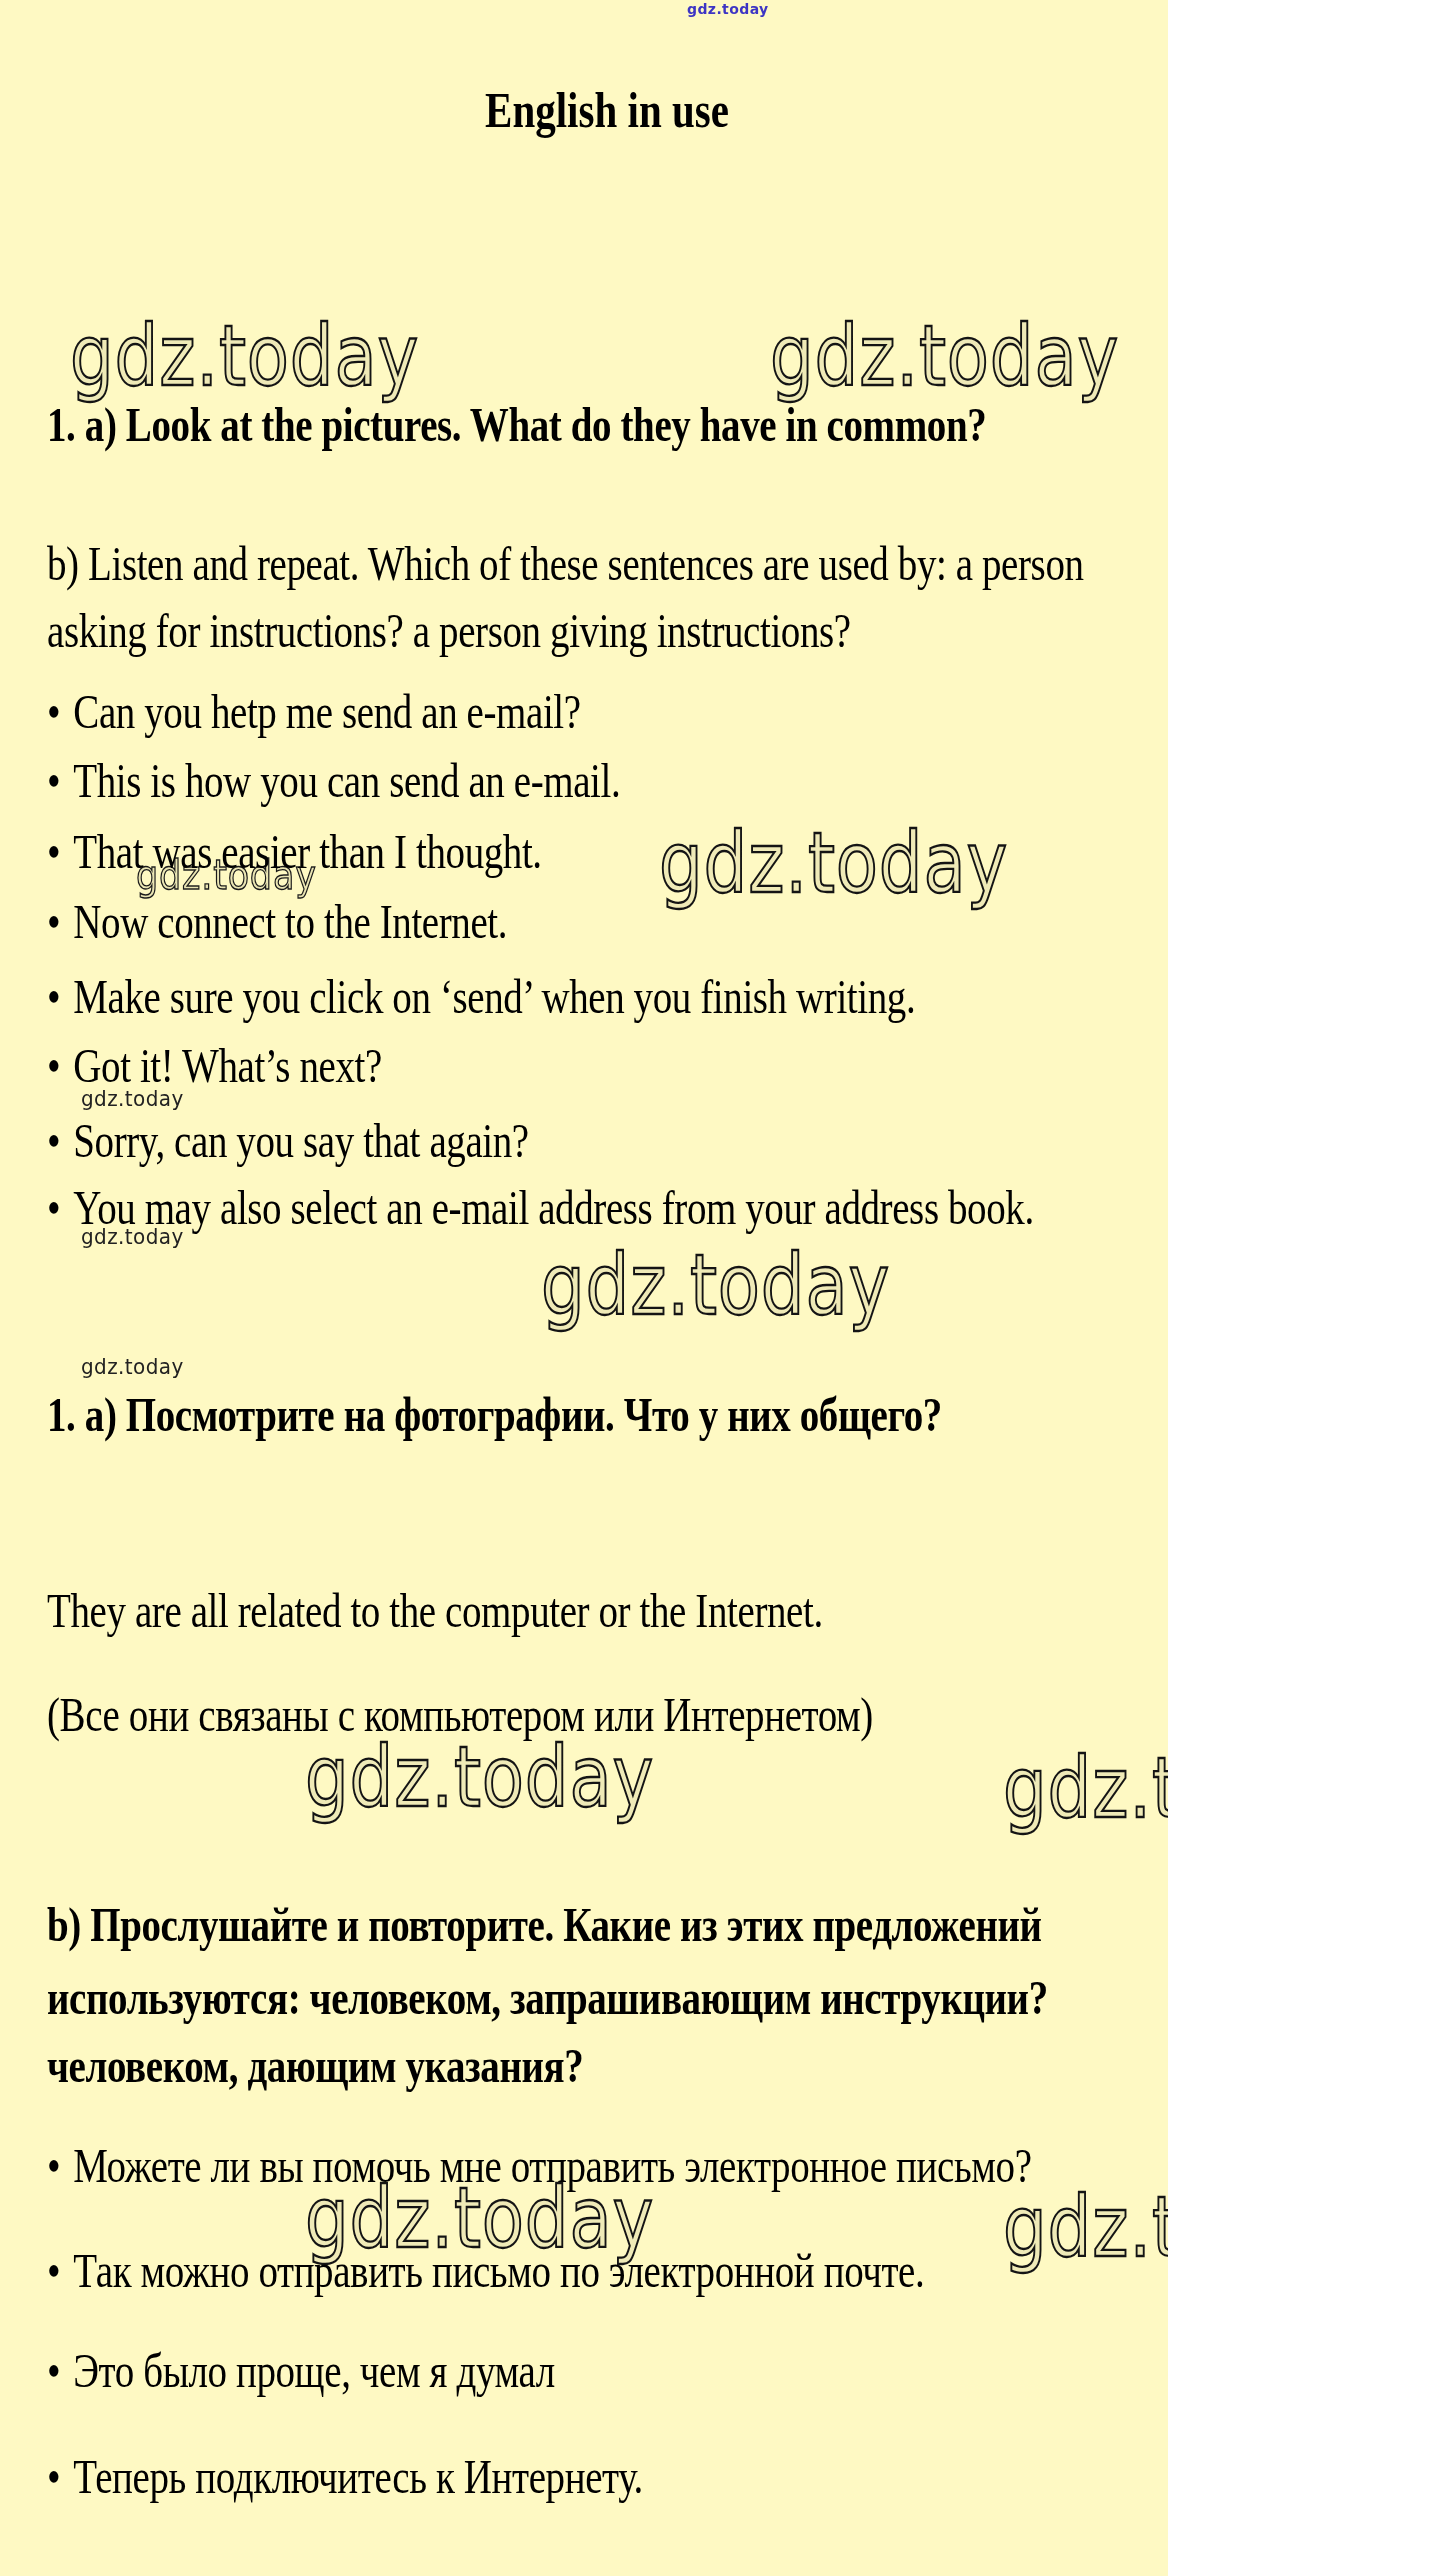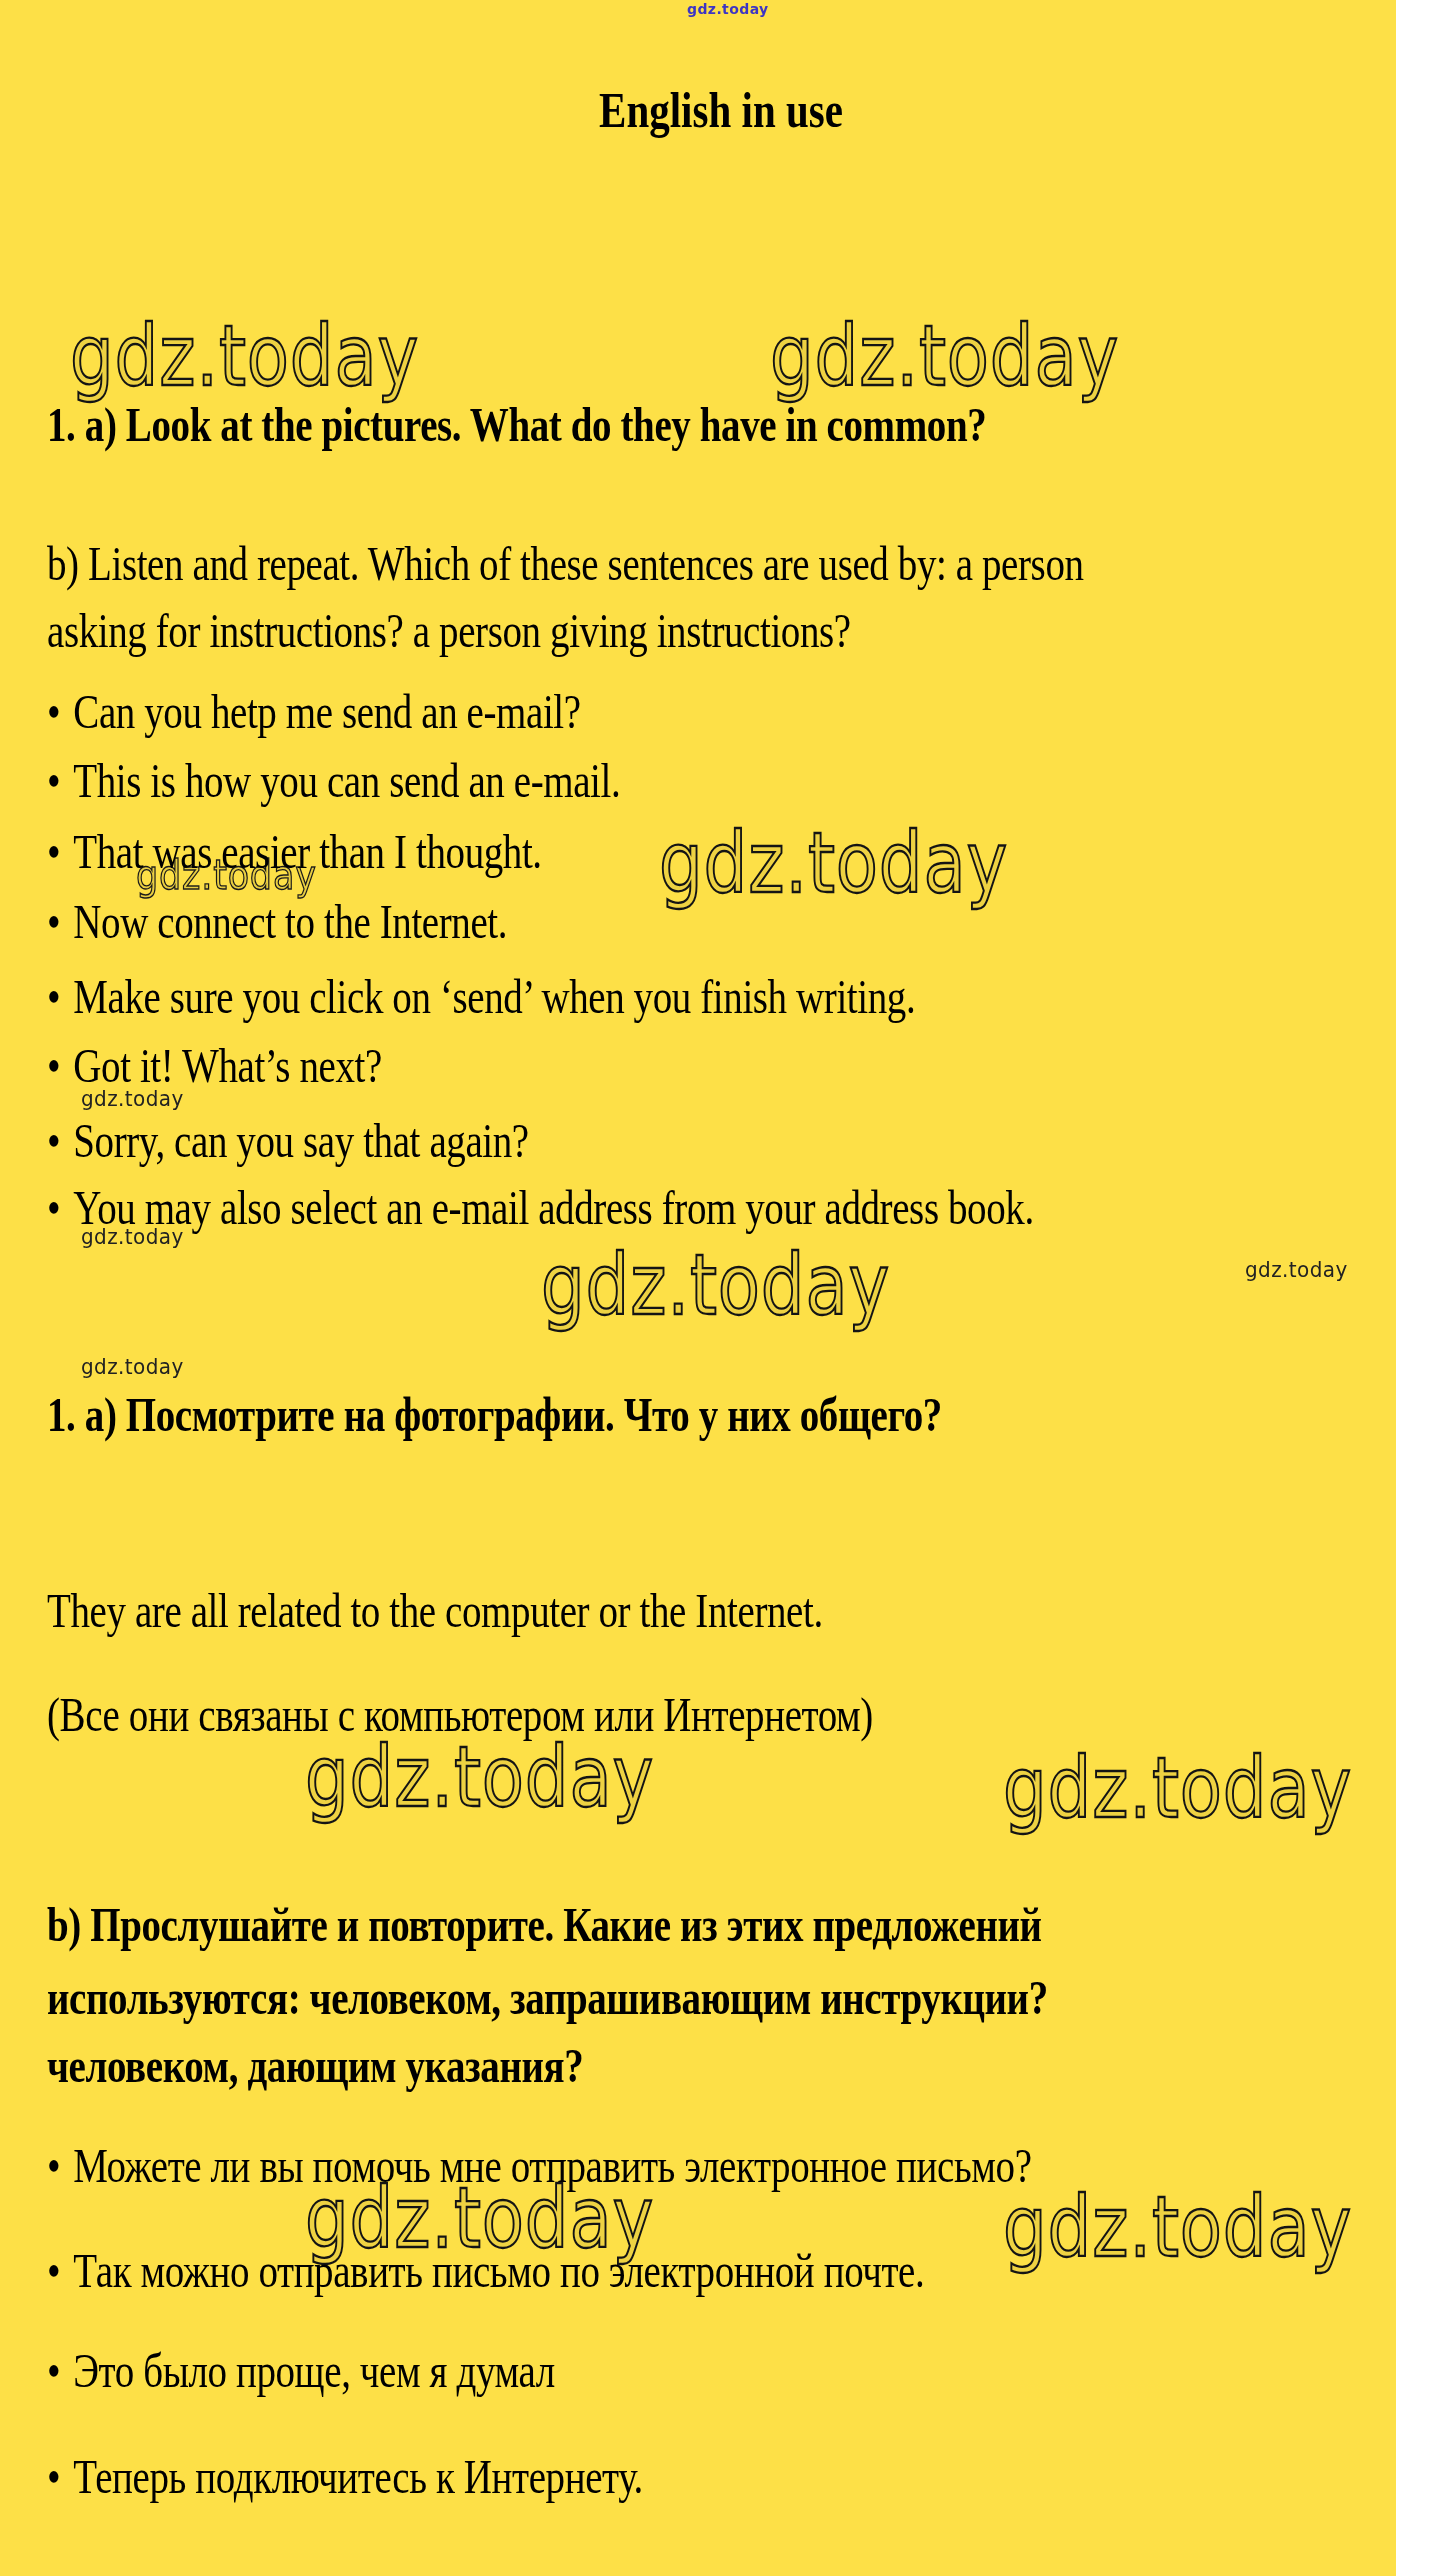--- a/index.html
+++ b/index.html
@@ -1,20 +1,20 @@
 <!DOCTYPE html>
 <html style="font-size:13px"><head>
 <meta charset="utf-8">
 <style>
   html,body { margin:0; padding:0; background:#ffffff; }
   .page {
     position:relative;
-    width:1396px;
+    width:1168px;
     height:2576px;
-    background:#fde047;
+    background:#fef9c3;
     font-family:"Liberation Serif", serif;
     color:#000000;
     overflow:hidden;
   }
   
   .line {
     position:absolute;
     left:47px;
     font-size:39px;
     line-height:1;

